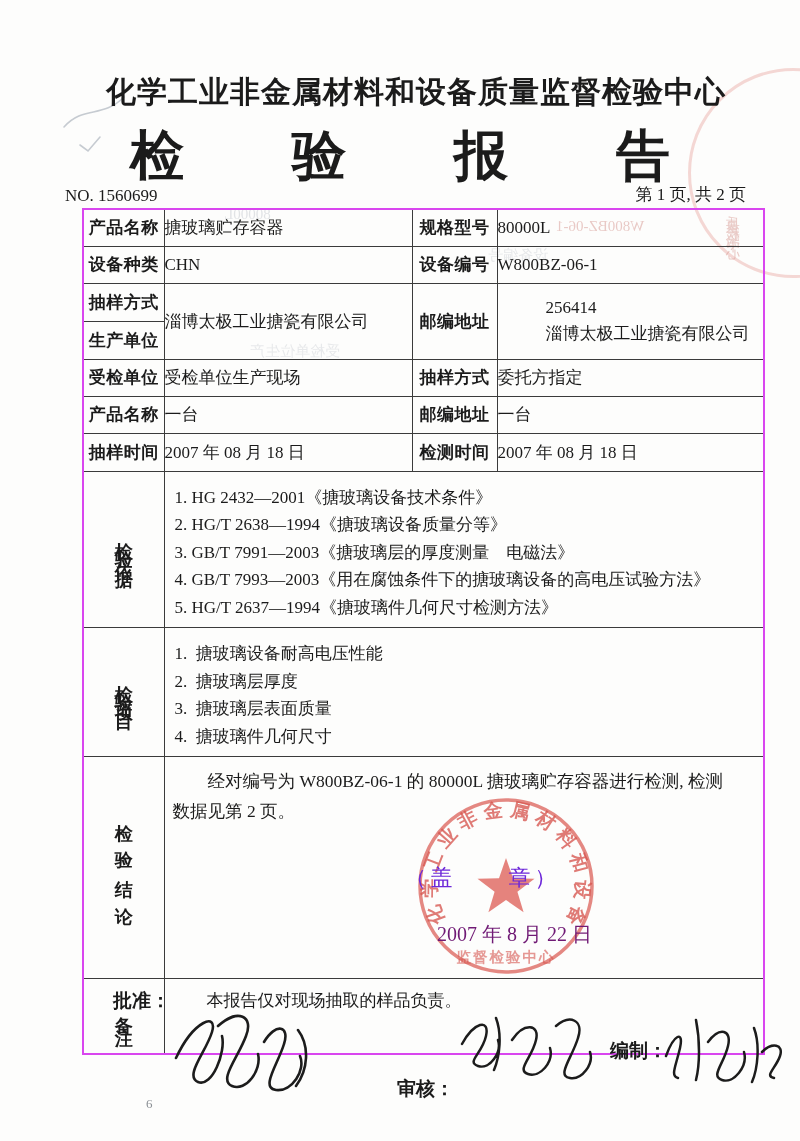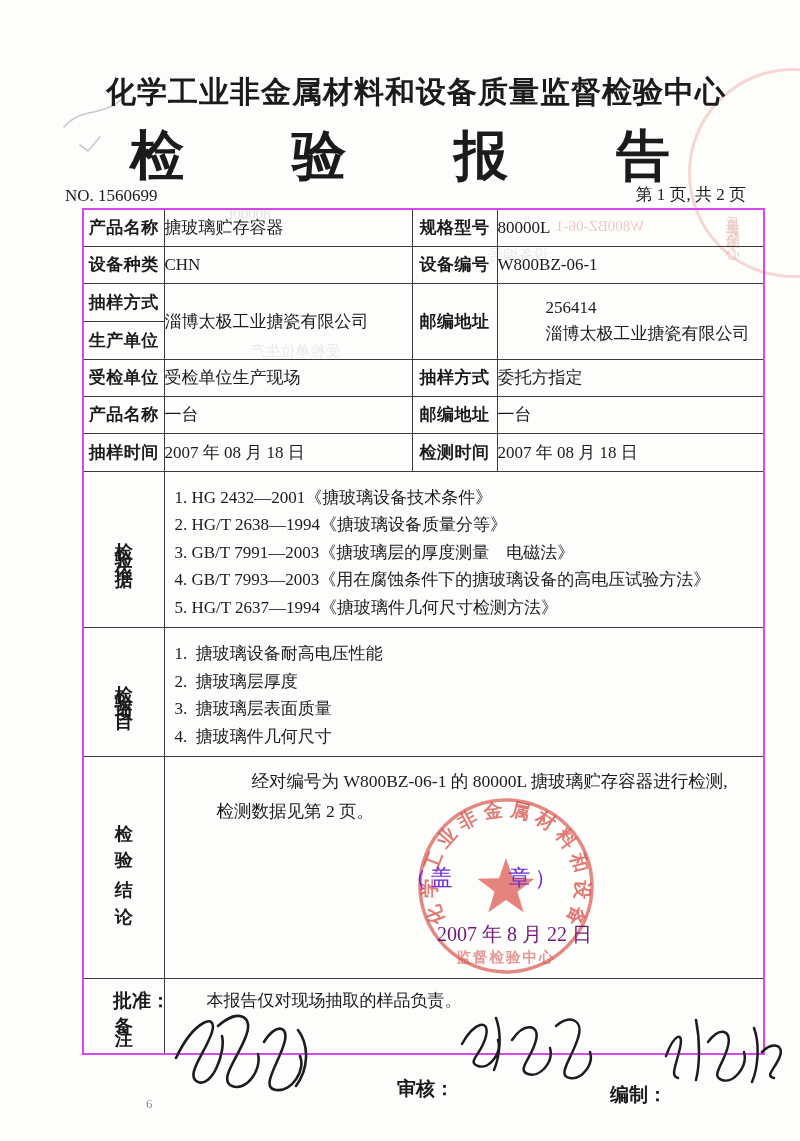--- a/index.html
+++ b/index.html
@@ -23,21 +23,21 @@
   td.val { padding:2px 4px 2px 10px; }
   td.vlabel-cell { text-align:center; }
   .vlabel { display:inline-block; writing-mode:vertical-rl; text-orientation:upright;
     font-weight:700; font-size:18px; }
   .ls-s { letter-spacing:10px; }
   .ls-m { letter-spacing:28px; }
   .ls-r { letter-spacing:12px; }
   .two-line div { line-height:1.55;margin-left:48px; }
   ul.plain { list-style:none; margin:0; padding:12px 8px 6px 10px; line-height:1.62; }
   .concl-inner { position:relative; height:221px; }
-  .concl-text { padding:10px 26px 0 8px; text-indent:2em; line-height:1.7; font-size:17.5px;margin-left:44px; }
+  .concl-text { padding:10px 26px 0 8px; text-indent:2em; line-height:1.7; font-size:17.5px; }
   .remark-text { padding:8px 10px 0 8px; text-indent:2em; line-height:1.6; }
   
   .stamp-svg { position:absolute; left:241px; top:29px; }
   .seal-note { position:absolute; left:240px; top:106px; width:200px; text-align:left;
     font-size:22px; letter-spacing:4px; color:#6d28d9; }
   .concl-date { position:absolute; left:250px; top:164px; width:200px; text-align:center;
     font-size:20px; color:#701a75; }
   
   .sig-label { position:absolute; font-size:19px; font-weight:600; }
   .sig { position:absolute; }
@@ -187,19 +187,19 @@
   <div class="sig-label" style="left:113px; top:988px;">批准：</div>
   <svg class="sig" style="left:168px; top:1006px;" width="175" height="92" viewBox="0 0 175 92">
     <path d="M8,52 C26,14 50,6 44,26 C38,46 16,70 30,76 C44,82 58,46 54,30 M50,20 C70,2 86,10 78,30 C70,52 50,74 64,80 C78,86 94,64 90,48 M96,36 C108,16 122,20 116,38 C110,58 92,82 108,84 C124,86 138,64 132,50 M130,24 C142,40 140,64 128,80" fill="none" stroke="#1c1c1c" stroke-width="2.6" stroke-linecap="round"></path>
   </svg>
 
   <div class="sig-label" style="left:397px; top:1036px;margin-top:40px;">审核：</div>
   <svg class="sig" style="left:452px; top:1004px;" width="155" height="82" viewBox="0 0 155 82">
     <path d="M10,40 C22,18 38,14 34,32 C30,50 14,58 26,62 C38,66 50,48 46,36 M44,14 C50,30 48,52 42,66 M60,36 C72,18 88,20 84,36 C80,54 64,66 76,70 C88,74 102,58 98,44 M104,22 C118,10 132,16 126,34 C120,54 104,72 118,74 C130,76 142,60 138,48" fill="none" stroke="#1c1c1c" stroke-width="2.5" stroke-linecap="round"></path>
   </svg>
 
-  <div class="sig-label" style="left:610px; top:1038px;margin-top:44px;">编制：</div>
+  <div class="sig-label" style="left:610px; top:1038px;">编制：</div>
   <svg class="sig" style="left:656px; top:1008px;" width="140" height="80" viewBox="0 0 140 80">
     <path d="M10,48 C18,26 28,22 24,40 C20,58 14,68 22,70 M40,12 C44,32 44,56 40,72 M52,34 C64,18 76,22 72,38 C68,56 54,68 66,72 C78,76 92,58 88,44 M98,20 C104,36 102,60 96,74 M106,44 C116,34 128,36 124,48 C120,60 108,68 118,70" fill="none" stroke="#1c1c1c" stroke-width="2.5" stroke-linecap="round"></path>
   </svg>
 
   <div class="page-mark">6</div>
 </div>
 
 </body></html>

